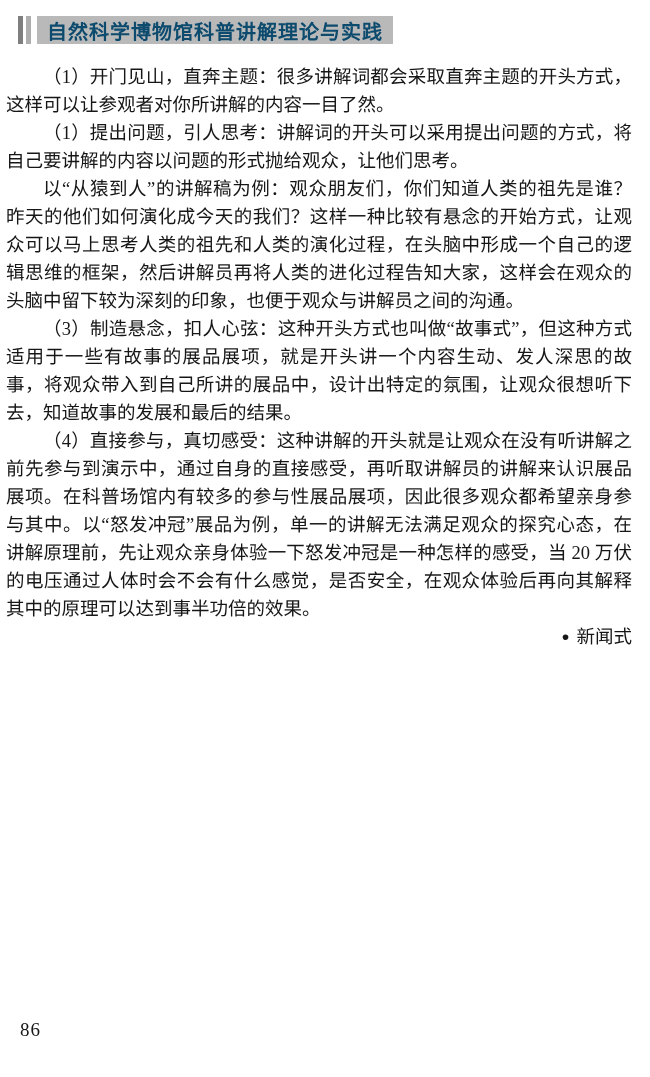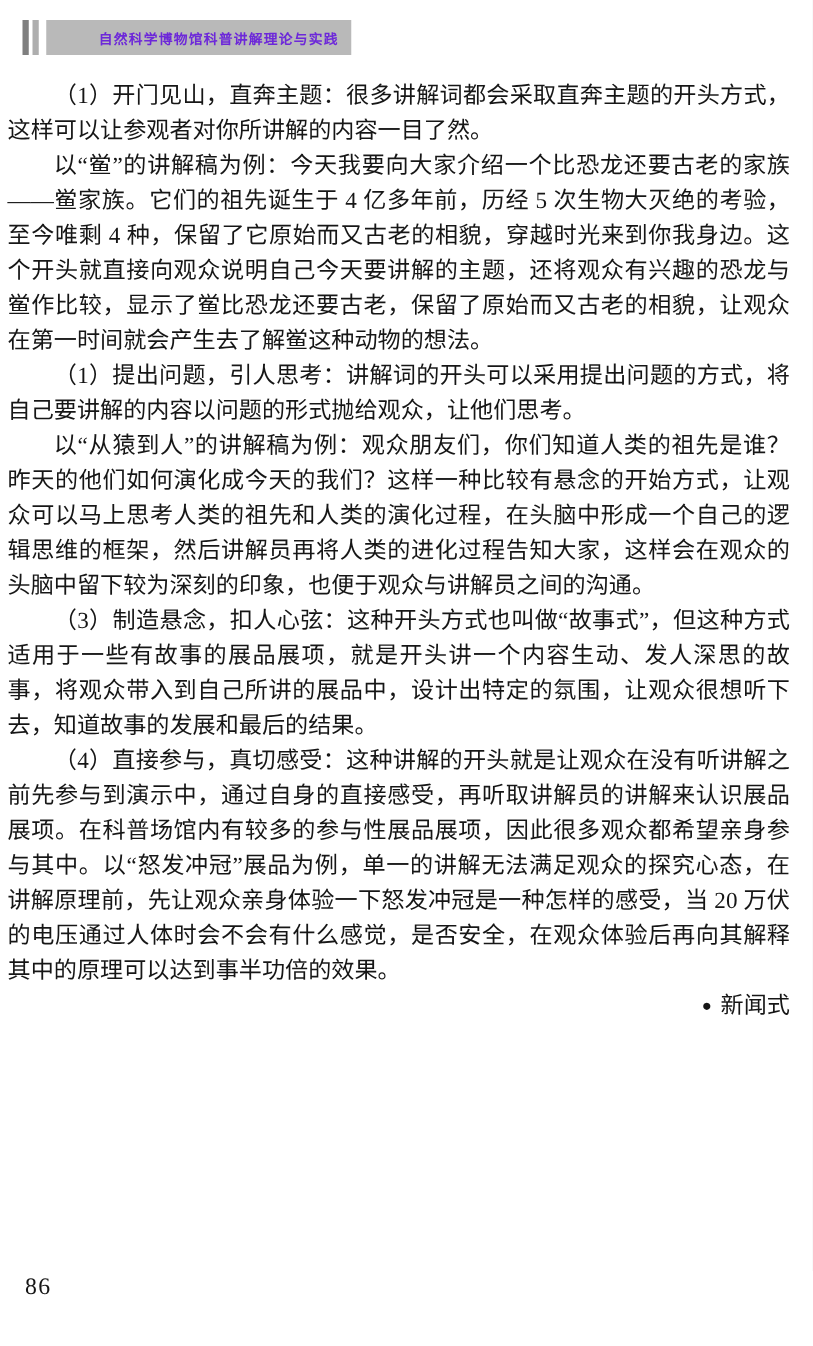--- a/index.html
+++ b/index.html
@@ -34,25 +34,24 @@
   .accent-bar.light{background:var(--header-bar-light);margin-right:6px;}
   .chapter-title-box{
     background:var(--header-box-bg);
     padding:0 10px;
     display:flex;
     align-items:center;
   }
   .chapter-title-box span{
     font-family:"Liberation Sans","DejaVu Sans",sans-serif;
     font-weight:bold;
-    font-size:11px;
+    font-size:20px;
     letter-spacing:1px;
-    color:#6d28d9;
+    color:#0c4a6e;
     white-space:nowrap;
-    margin-left:32px;
   }
   
   .page-body{
     margin:19px 18px 0 6px;
     font-size:18.5px;
     line-height:28px;
     text-align:justify;
     text-justify:inter-ideograph;
   }
   .page-body p{
@@ -86,21 +85,20 @@
   <div class="chapter-header">
     <div class="accent-bar dark"></div>
     <div class="accent-bar light"></div>
     <div class="chapter-title-box">
       <span>自然科学博物馆科普讲解理论与实践</span>
     </div>
   </div>
 
   <div class="page-body">
     <p>（1）开门见山，直奔主题：很多讲解词都会采取直奔主题的开头方式，这样可以让参观者对你所讲解的内容一目了然。</p>
-    <p>以“鲎”的讲解稿为例：今天我要向大家介绍一个比恐龙还要古老的家族——鲎家族。它们的祖先诞生于 4 亿多年前，历经 5 次生物大灭绝的考验，至今唯剩 4 种，保留了它原始而又古老的相貌，穿越时光来到你我身边。这个开头就直接向观众说明自己今天要讲解的主题，还将观众有兴趣的恐龙与鲎作比较，显示了鲎比恐龙还要古老，保留了原始而又古老的相貌，让观众在第一时间就会产生去了解鲎这种动物的想法。</p>
     <p>（1）提出问题，引人思考：讲解词的开头可以采用提出问题的方式，将自己要讲解的内容以问题的形式抛给观众，让他们思考。</p>
     <p>以“从猿到人”的讲解稿为例：观众朋友们，你们知道人类的祖先是谁？昨天的他们如何演化成今天的我们？这样一种比较有悬念的开始方式，让观众可以马上思考人类的祖先和人类的演化过程，在头脑中形成一个自己的逻辑思维的框架，然后讲解员再将人类的进化过程告知大家，这样会在观众的头脑中留下较为深刻的印象，也便于观众与讲解员之间的沟通。</p>
     <p>（3）制造悬念，扣人心弦：这种开头方式也叫做“故事式”，但这种方式适用于一些有故事的展品展项，就是开头讲一个内容生动、发人深思的故事，将观众带入到自己所讲的展品中，设计出特定的氛围，让观众很想听下去，知道故事的发展和最后的结果。</p>
     <p>（4）直接参与，真切感受：这种讲解的开头就是让观众在没有听讲解之前先参与到演示中，通过自身的直接感受，再听取讲解员的讲解来认识展品展项。在科普场馆内有较多的参与性展品展项，因此很多观众都希望亲身参与其中。以“怒发冲冠”展品为例，单一的讲解无法满足观众的探究心态，在讲解原理前，先让观众亲身体验一下怒发冲冠是一种怎样的感受，当 20 万伏的电压通过人体时会不会有什么感觉，是否安全，在观众体验后再向其解释其中的原理可以达到事半功倍的效果。</p>
     <p class="bullet-line"><span class="bullet-dot">●</span><span>新闻式</span></p>
   </div>
 
   <div class="page-number">86</div>
 
 </div>

